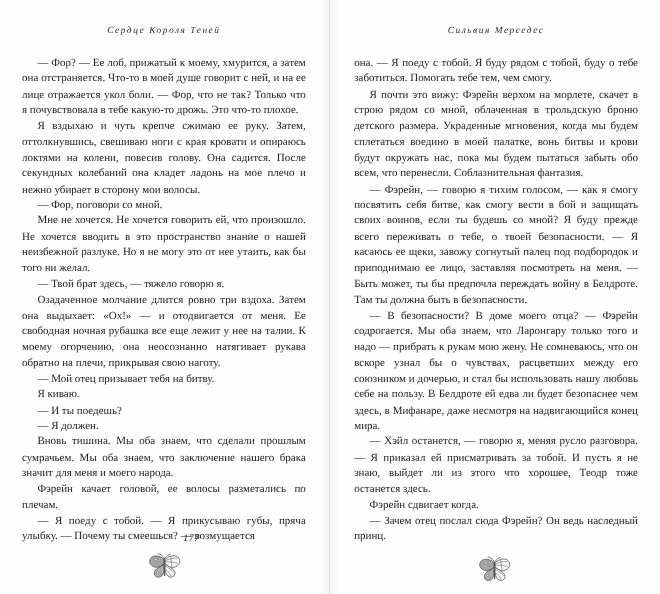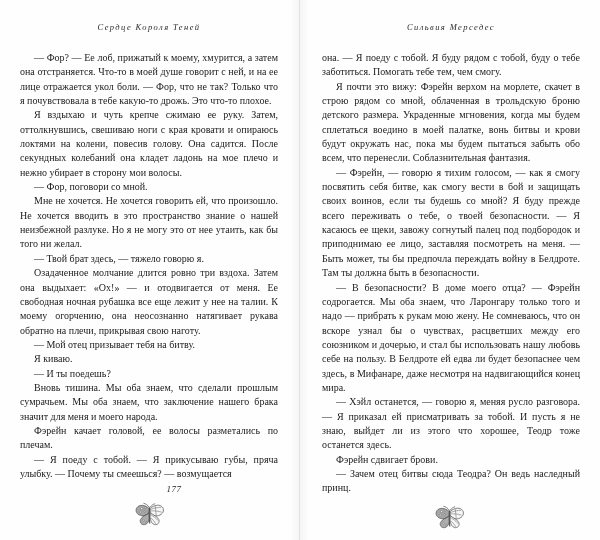--- a/index.html
+++ b/index.html
@@ -123,20 +123,21 @@
     <div class="body-text">
       <p>— Фор? — Ее лоб, прижатый к моему, хмурится, а затем она отстраняется. Что-то в моей душе говорит с ней, и на ее лице отражается укол боли. — Фор, что не так? Только что я почувствовала в тебе какую-то дрожь. Это что-то плохое.</p>
       <p>Я вздыхаю и чуть крепче сжимаю ее руку. Затем, оттолкнувшись, свешиваю ноги с края кровати и опираюсь локтями на колени, повесив голову. Она садится. После секундных колебаний она кладет ладонь на мое плечо и нежно убирает в сторону мои волосы.</p>
       <p>— Фор, поговори со мной.</p>
       <p>Мне не хочется. Не хочется говорить ей, что произошло. Не хочется вводить в это пространство знание о нашей неизбежной разлуке. Но я не могу это от нее утаить, как бы того ни желал.</p>
       <p>— Твой брат здесь, — тяжело говорю я.</p>
       <p>Озадаченное молчание длится ровно три вздоха. Затем она выдыхает: «Ох!» — и отодвигается от меня. Ее свободная ночная рубашка все еще лежит у нее на талии. К моему огорчению, она неосознанно натягивает рукава обратно на плечи, прикрывая свою наготу.</p>
       <p>— Мой отец призывает тебя на битву.</p>
       <p>Я киваю.</p>
       <p>— И ты поедешь?</p>
+      <p>— Я должен.</p>
       <p>Вновь тишина. Мы оба знаем, что сделали прошлым сумрачьем. Мы оба знаем, что заключение нашего брака значит для меня и моего народа.</p>
       <p>Фэрейн качает головой, ее волосы разметались по плечам.</p>
       <p>— Я поеду с тобой. — Я прикусываю губы, пряча улыбку. — Почему ты смеешься? — возмущается</p>
     </div>
 
     <div class="folio">177</div>
 
     <div class="ornament">
       <svg width="40" height="30" viewBox="0 0 40 30" xmlns="http://www.w3.org/2000/svg" aria-hidden="true">
         <g fill="none" stroke="#2b2b2b" stroke-width="0.7">
@@ -174,22 +175,22 @@
 
   <div class="page page-right">
     <div class="running-head">Сильвия Мерседес</div>
 
     <div class="body-text">
       <p class="noindent">она. — Я поеду с тобой. Я буду рядом с тобой, буду о тебе заботиться. Помогать тебе тем, чем смогу.</p>
       <p>Я почти это вижу: Фэрейн верхом на морлете, скачет в строю рядом со мной, облаченная в трольдскую броню детского размера. Украденные мгновения, когда мы будем сплетаться воедино в моей палатке, вонь битвы и крови будут окружать нас, пока мы будем пытаться забыть обо всем, что перенесли. Соблазнительная фантазия.</p>
       <p>— Фэрейн, — говорю я тихим голосом, — как я смогу посвятить себя битве, как смогу вести в бой и защищать своих воинов, если ты будешь со мной? Я буду прежде всего переживать о тебе, о твоей безопасности. — Я касаюсь ее щеки, завожу согнутый палец под подбородок и приподнимаю ее лицо, заставляя посмотреть на меня. — Быть может, ты бы предпочла переждать войну в Белдроте. Там ты должна быть в безопасности.</p>
       <p>— В безопасности? В доме моего отца? — Фэрейн содрогается. Мы оба знаем, что Ларонгару только того и надо — прибрать к рукам мою жену. Не сомневаюсь, что он вскоре узнал бы о чувствах, расцветших между его союзником и дочерью, и стал бы использовать нашу любовь себе на пользу. В Белдроте ей едва ли будет безопаснее чем здесь, в Мифанаре, даже несмотря на надвигающийся конец мира.</p>
       <p>— Хэйл останется, — говорю я, меняя русло разговора. — Я приказал ей присматривать за тобой. И пусть я не знаю, выйдет ли из этого что хорошее, Теодр тоже останется здесь.</p>
-      <p>Фэрейн сдвигает брови.</p>
-      <p>— Зачем отец битвы сюда Теодра? Он ведь наследный принц.</p>
+      <p>Фэрейн сдвигает когда.</p>
+      <p>— Зачем отец послал сюда Фэрейн? Он ведь наследный принц.</p>
     </div>
 
 
     <div class="ornament">
       <svg width="40" height="30" viewBox="0 0 40 30" xmlns="http://www.w3.org/2000/svg" aria-hidden="true">
         <g fill="none" stroke="#2b2b2b" stroke-width="0.7">
           <path d="M19.6 7.5 C19.0 12.5 19.0 18.5 19.8 23.5" stroke-width="1.1"></path>
           <path d="M19.4 7.4 C17.6 4.9 15.4 3.6 13.4 3.2"></path>
           <path d="M20.0 7.4 C21.6 5.2 23.4 4.1 25.2 3.7"></path>
           <path d="M19.2 8.4 C14.6 4.6 9.4 4.4 7.0 7.6 C4.8 10.6 6.6 14.2 10.4 15.4 C14.0 16.6 17.6 14.4 19.2 12.2 Z" fill="#3a3a3a" fill-opacity="0.55"></path>

